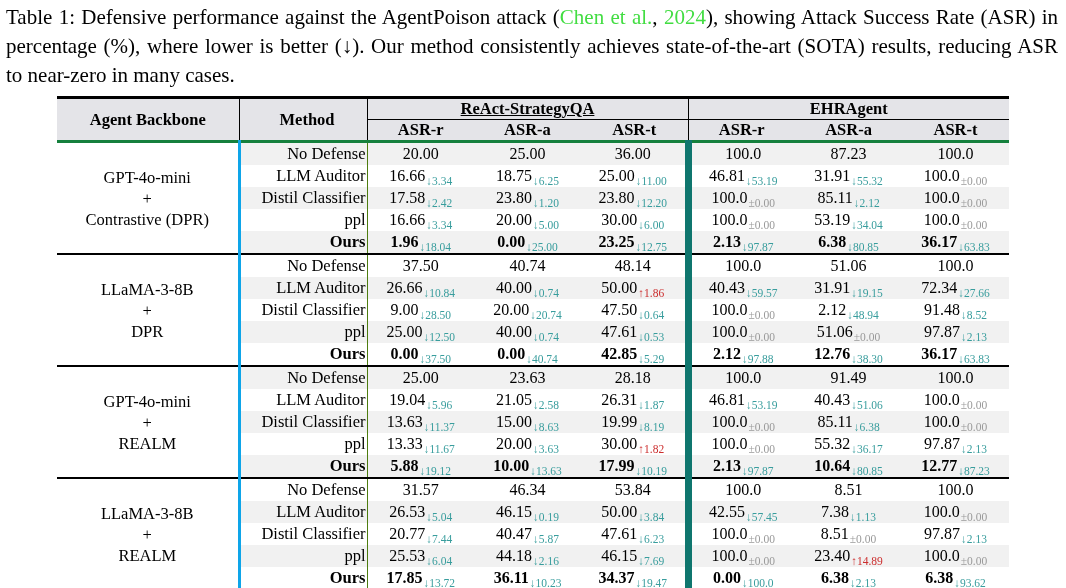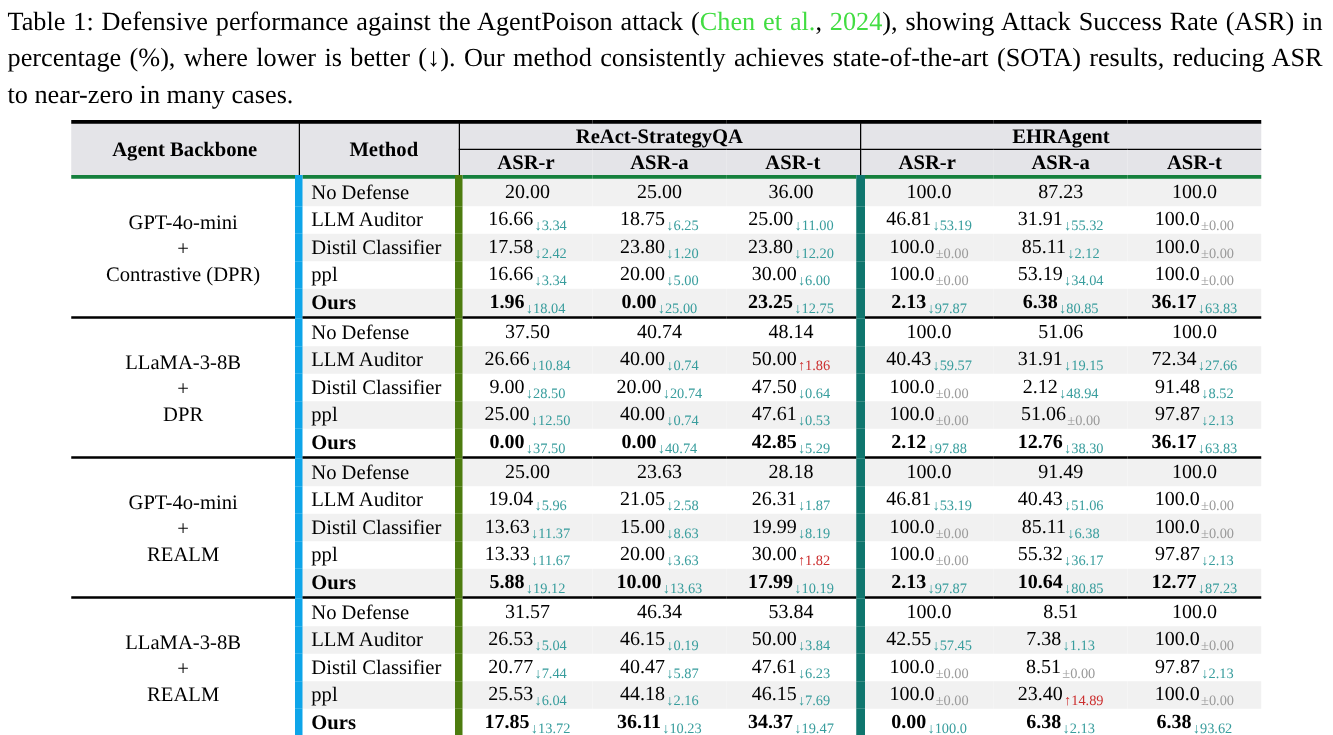--- a/index.html
+++ b/index.html
@@ -41,38 +41,38 @@
   thead th {
     background: #e4e4e8;
     font-weight: bold;
     font-size: 16.5px;
     padding: 0;
   }
   thead tr { height: 21px; }
   th.h-backbone, th.h-method { border-right: 1px solid #000; text-align: center; }
   th.h-method { text-align: center; padding-left: 8px; }
   th.grp { border-bottom: 1px solid #000; text-align: center; }
-  th.grp.rb { border-right: 1px solid #000; }
+  th.grp.rb { border-right: 1px solid #000; text-decoration: underline; }
   th.subcol { text-align: center; }
   th.subcol.rb { border-right: 1px solid #000; }
 
   tbody { border-top: 2px solid #000; }
   tbody tr { height: 21px; }
   tr.stripe td { background: #f1f1f1; }
   td.backbone {
     background: #ffffff !important;
     text-align: center;
-    border-right: 6px solid #0ea5e9;
+    border-right: 3px solid #0ea5e9;
     font-size: 16.5px;
     line-height: 21px;
   }
   td.method {
-    text-align: left;
+    text-align: right;
     padding-left: 7px;
-    border-right: 6px solid #4d7c0f;
+    border-right: 1px solid #4d7c0f;
     font-size: 16.5px;
     white-space: nowrap;
   }
   td.method.b { font-weight: bold; }
   td.val { text-align: center; white-space: nowrap; padding: 0; }
   td.val.rb { border-right: 7px solid #0f766e; }
   span.v { font-size: 16px; }
   span.v.b { font-weight: bold; }
   span.sub {
     font-size: 11.5px;

